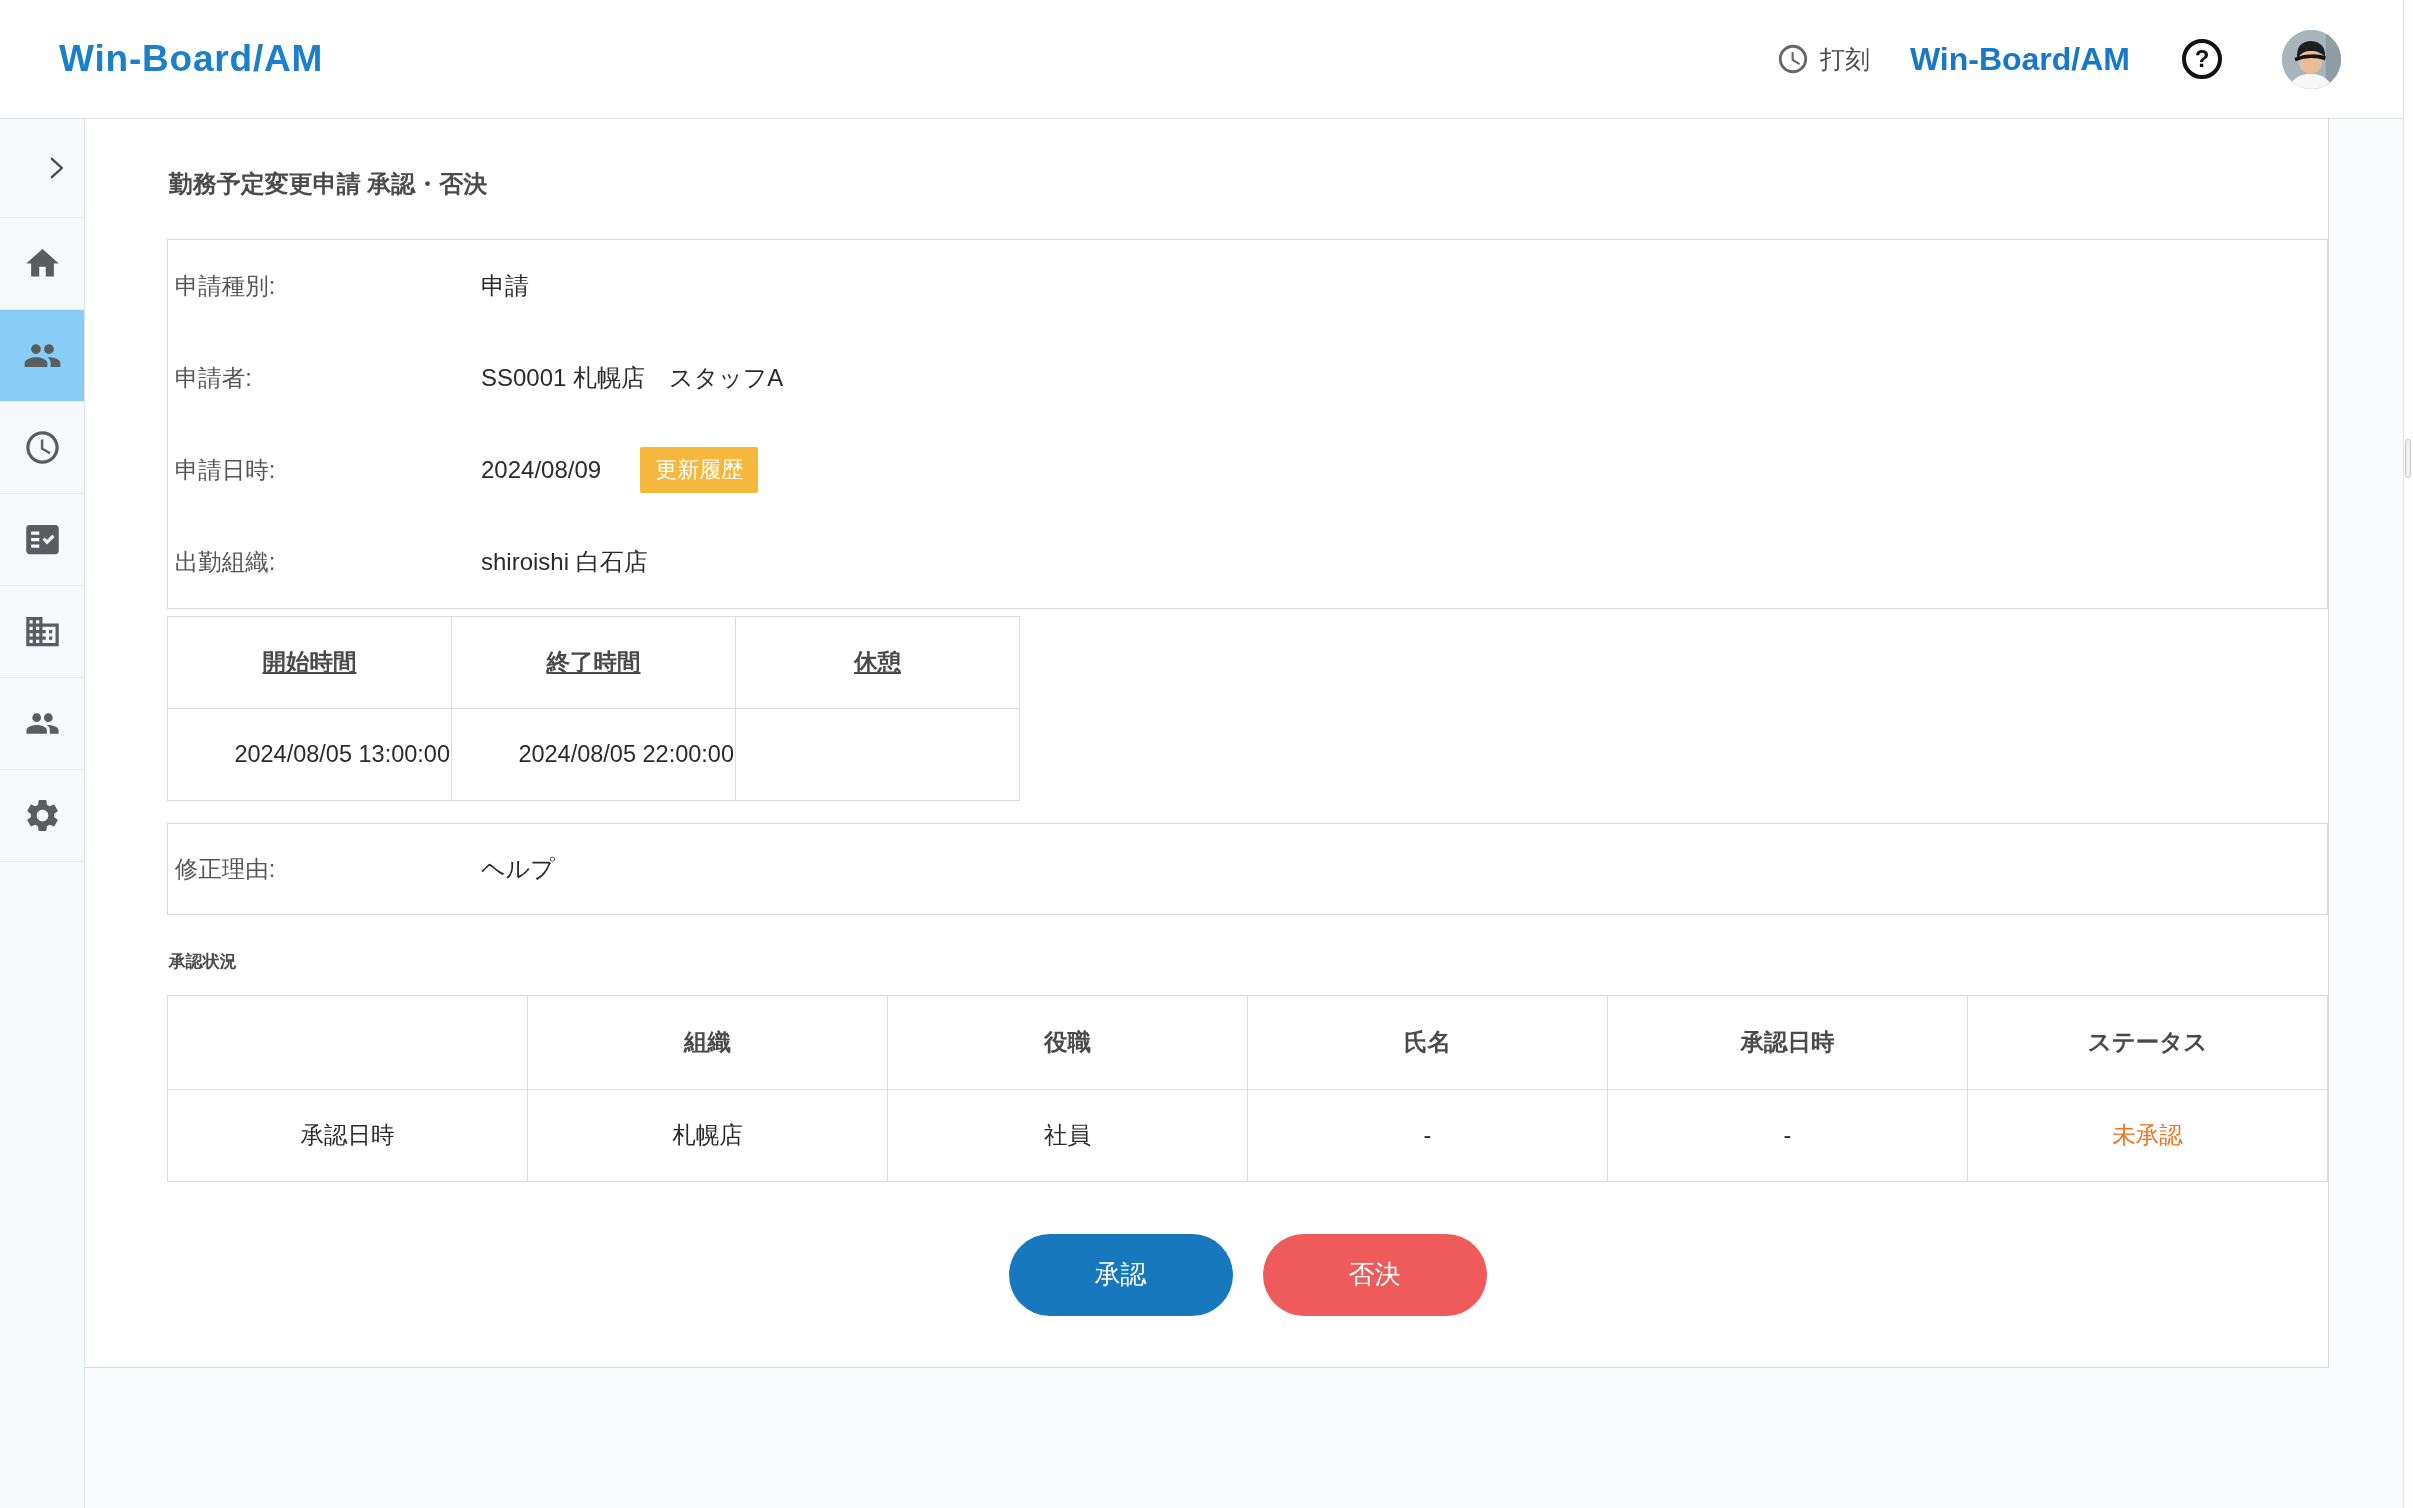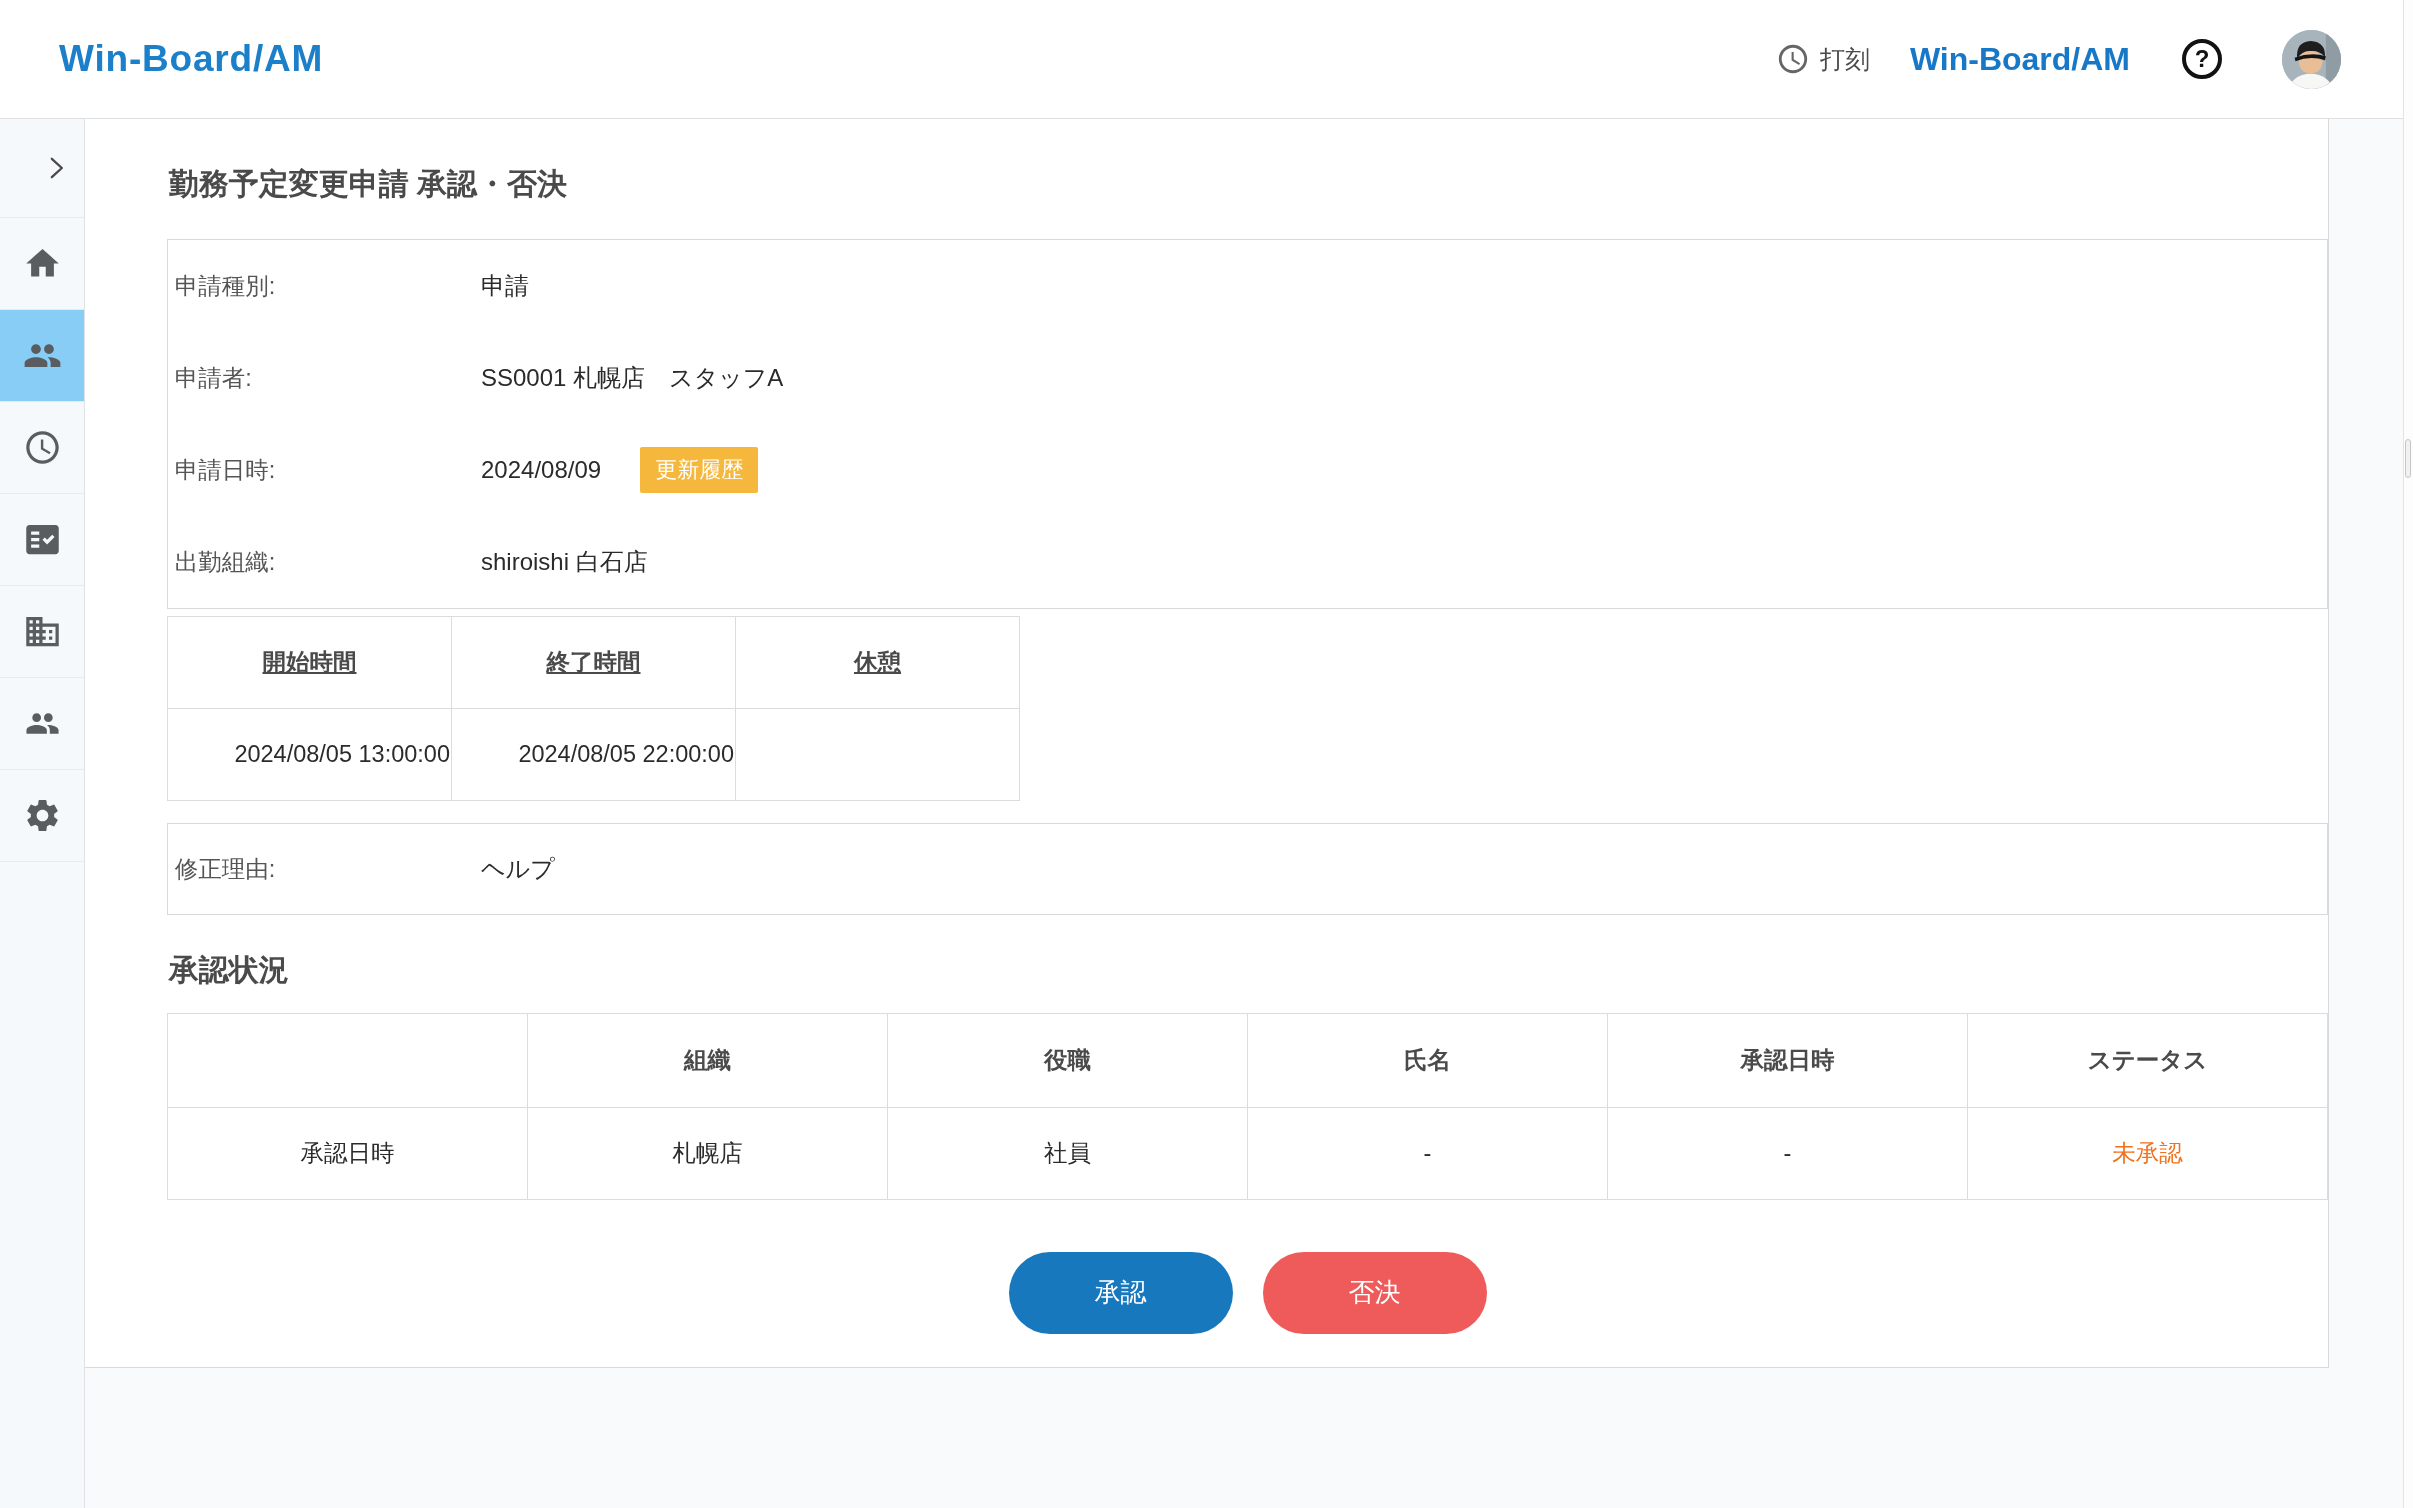--- a/index.html
+++ b/index.html
@@ -29,38 +29,38 @@
   .nav-item.small svg{width:35px;height:35px;}
   .nav-item.chevron{justify-content:flex-end;padding-right:13.4px;box-sizing:border-box;height:99px;}
   .nav-item.chevron svg{width:30px;height:30px;fill:none;stroke:#4a4a4a;stroke-width:2.8;}
   .nav-item.active{background:#87cdf5;}
 
   
   main{flex:1;background:#f8fafc;position:relative;}
   .card{margin-right:84px;height:1249px;background:#fff;box-sizing:border-box;
         border-right:1.7px solid #d9d9d9;border-bottom:1.7px solid #d9d9d9;
         padding:50px 0 0 82px;}
-  h1.page-title{font-size:30px;font-weight:bold;color:#4a4a4a;margin:0 0 40px 1.7px;line-height:30px;}
+  h1.page-title{font-size:24px;font-weight:bold;color:#4a4a4a;margin:0 0 40px 1.7px;line-height:30px;}
 
   .info-box{border:1.7px solid #d9d9d9;}
   .field-row{height:92px;display:flex;align-items:center;}
   .field-label{width:313px;padding-left:6.7px;font-size:23.5px;color:#555;box-sizing:border-box;flex:none;}
   .field-value{font-size:24px;color:#2b2b2b;}
   .badge{margin-left:39px;background:#f5b83d;color:#fff;font-size:22px;line-height:1;
          padding:11.7px 15px;border-radius:2px;cursor:pointer;}
 
   table{border-collapse:collapse;}
   .schedule{margin-top:6.7px;table-layout:fixed;width:844px;}
   .schedule th{width:281px;height:89px;border:1.7px solid #dcdcdc;font-size:23.5px;font-weight:bold;
                color:#4a4a4a;text-align:center;text-decoration:underline;}
   .schedule td{height:89px;border:1.7px solid #dcdcdc;font-size:23.5px;color:#2b2b2b;text-align:right;}
 
   .reason-box{border:1.7px solid #d9d9d9;margin-top:22px;height:90px;display:flex;align-items:center;}
 
-  h2.approval-heading{font-size:30px;font-weight:bold;color:#4a4a4a;margin:35px 0 22px 1.7px;}
+  h2.approval-heading{font-size:17px;font-weight:bold;color:#4a4a4a;margin:35px 0 22px 1.7px;}
   .approval{width:100%;table-layout:fixed;}
   .approval th{height:91px;border:1.7px solid #dcdcdc;font-size:23.5px;font-weight:bold;
                color:#4a4a4a;text-align:center;}
   .approval td{height:89px;border:1.7px solid #dcdcdc;font-size:23.5px;color:#2b2b2b;text-align:center;}
   .approval td.status{color:#f2711c;}
 
   .actions{display:flex;justify-content:center;gap:30px;margin-top:52px;}
   .actions button{width:224px;height:82px;border:none;border-radius:42px;font-size:26px;
                   color:#fff;font-family:inherit;cursor:pointer;}
   .approve{background:#1878be;}

